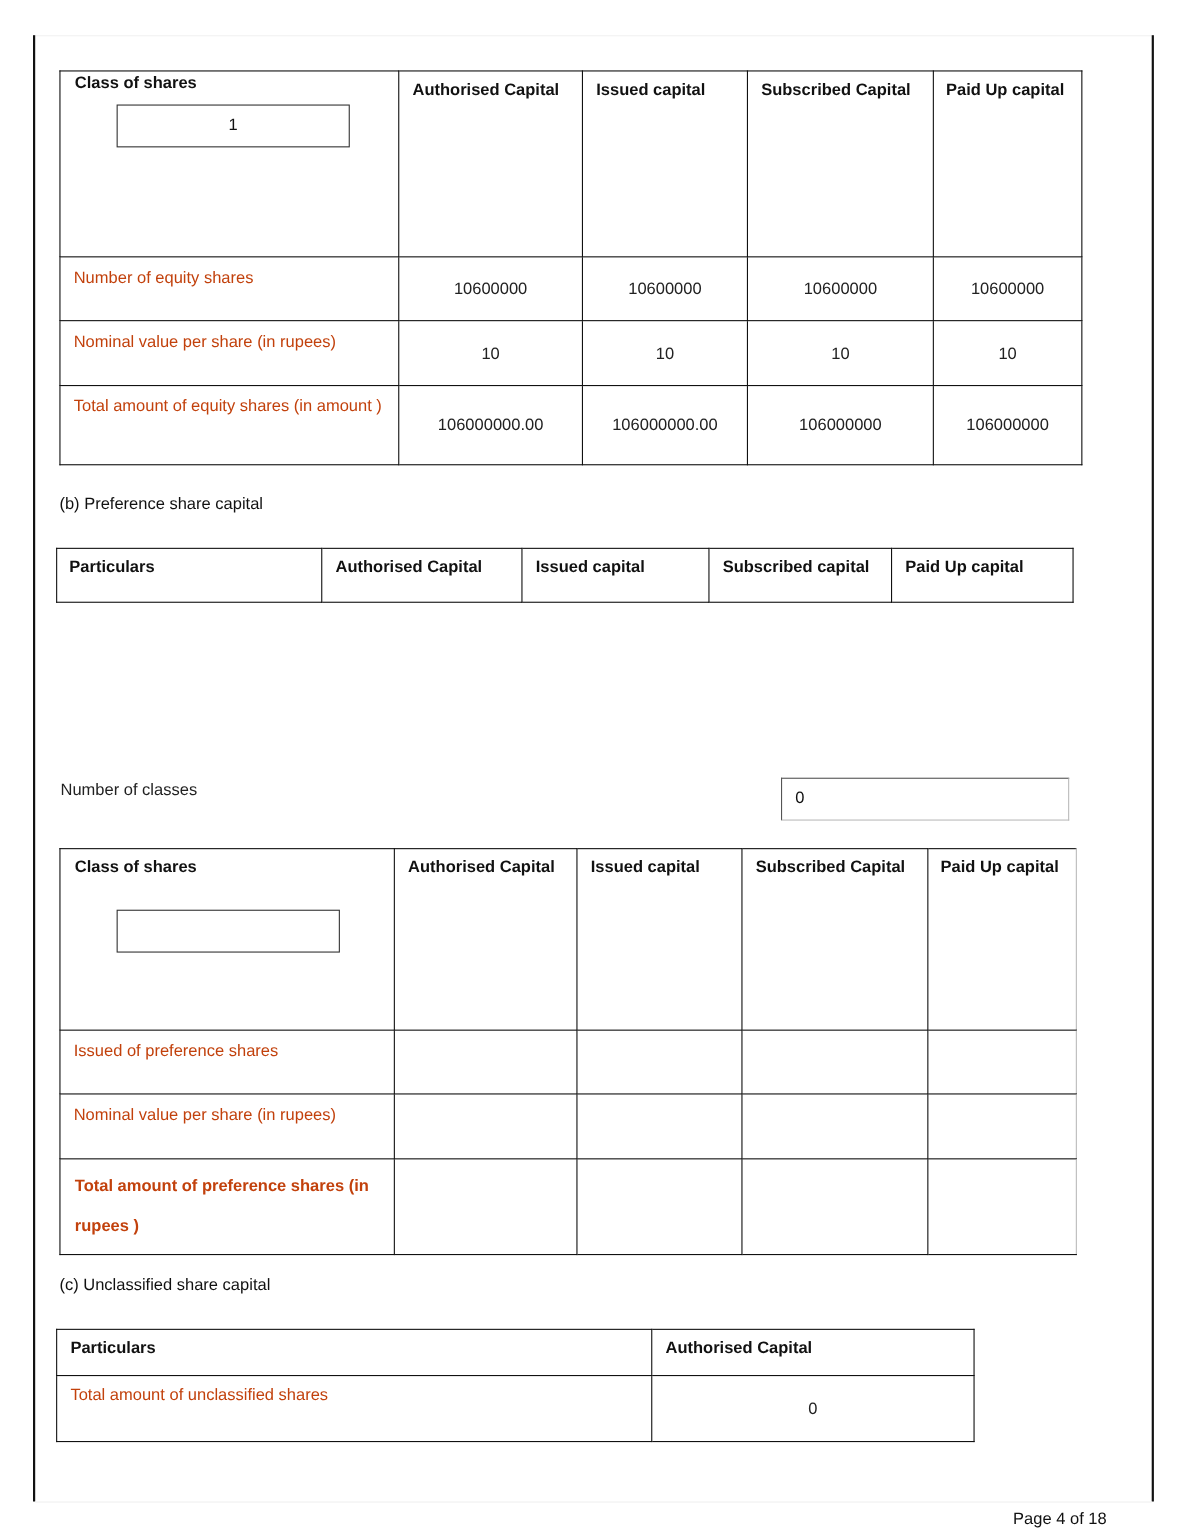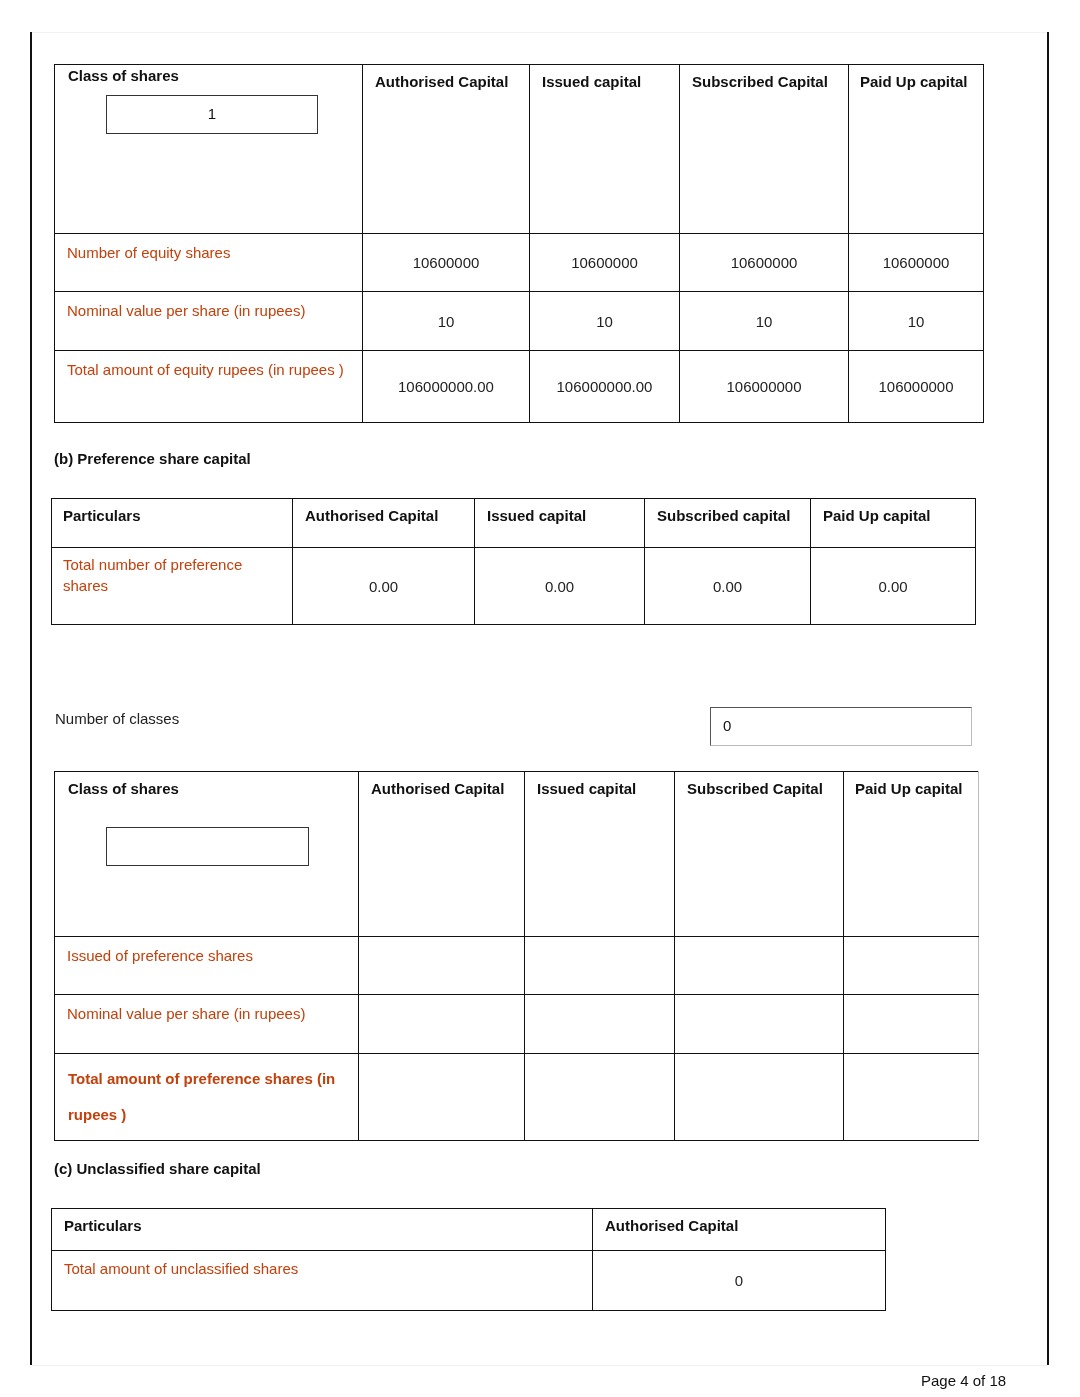--- a/index.html
+++ b/index.html
@@ -11,21 +11,21 @@
   .frame-bottom { position: absolute; left: 32px; top: 1365px; width: 1015px; height: 1px; background: #f0f0f0; }
 
   table { position: absolute; border-collapse: collapse; table-layout: fixed; }
   td, th { border: 1.5px solid #111; padding: 0; vertical-align: top; font-weight: normal; text-align: left; }
   .hd { font-weight: bold; font-size: 15px; }
   .lbl { font-size: 15px; line-height: 21px; color: #c2410c; }
   .val { text-align: center; vertical-align: middle; font-size: 15px; color: #222; }
   .pad { padding: 8px 12px; }
 
   .box { position: absolute; border: 1.5px solid #333; background: #fff; box-sizing: border-box; }
-  .section-title { position: absolute; font-weight: bold; font-size: 15px; color: #111; }
+  .section-title { position: absolute; font-weight: normal; font-size: 15px; color: #111; }
   .plain { position: absolute; font-size: 15px; color: #222; }
   .page-num { position: absolute; left: 921px; top: 1372px; font-size: 15px; color: #111; }
 </style>
 </head>
 <body>
 
 <div class="frame-top"></div>
 <div class="frame-left"></div>
 <div class="frame-right"></div>
 <div class="frame-bottom"></div>
@@ -64,21 +64,21 @@
     <td class="val">10600000</td>
   </tr>
   <tr style="height:59px;">
     <td class="lbl pad">Nominal value per share (in rupees)</td>
     <td class="val">10</td>
     <td class="val">10</td>
     <td class="val">10</td>
     <td class="val">10</td>
   </tr>
   <tr style="height:72px;">
-    <td class="lbl pad">Total amount of equity rupees (in rupees )</td>
+    <td class="lbl pad">Total amount of equity shares (in amount )</td>
     <td class="val">106000000.00</td>
     <td class="val">106000000.00</td>
     <td class="val">106000000</td>
     <td class="val">106000000</td>
   </tr>
 </tbody>
   </table>
 <div class="box" style="left:106px; top:95px; width:212px; height:39px; text-align:center; line-height:36px;">
   <span>1</span>
 </div>
@@ -93,27 +93,20 @@
       <col style="width:166px">
       <col style="width:165px">
     </colgroup>
   <tbody>
       <tr style="height:49px;">
     <th class="hd" style="padding:8px 11px;">Particulars</th>
     <th class="hd" style="padding:8px 12px;">Authorised Capital</th>
     <th class="hd" style="padding:8px 12px;">Issued capital</th>
     <th class="hd" style="padding:8px 12px;">Subscribed capital</th>
     <th class="hd" style="padding:8px 12px;">Paid Up capital</th>
-  </tr>
-  <tr style="height:77px;">
-    <td class="lbl" style="padding:6px 11px;">Total number of preference shares</td>
-    <td class="val">0.00</td>
-    <td class="val">0.00</td>
-    <td class="val">0.00</td>
-    <td class="val">0.00</td>
   </tr>
 </tbody>
   </table>
 
 <div class="plain" style="left:55px; top:710px;text-align:right;">Number of classes</div>
 <div class="box" style="left:710px; top:707px; width:262px; height:39px; border-color:#555 #bbb #bbb #555; padding-left:12px; line-height:36px;">
   <span>0</span>
 </div>
 
 <table style="left:54px; top:771px; width:924px;">

